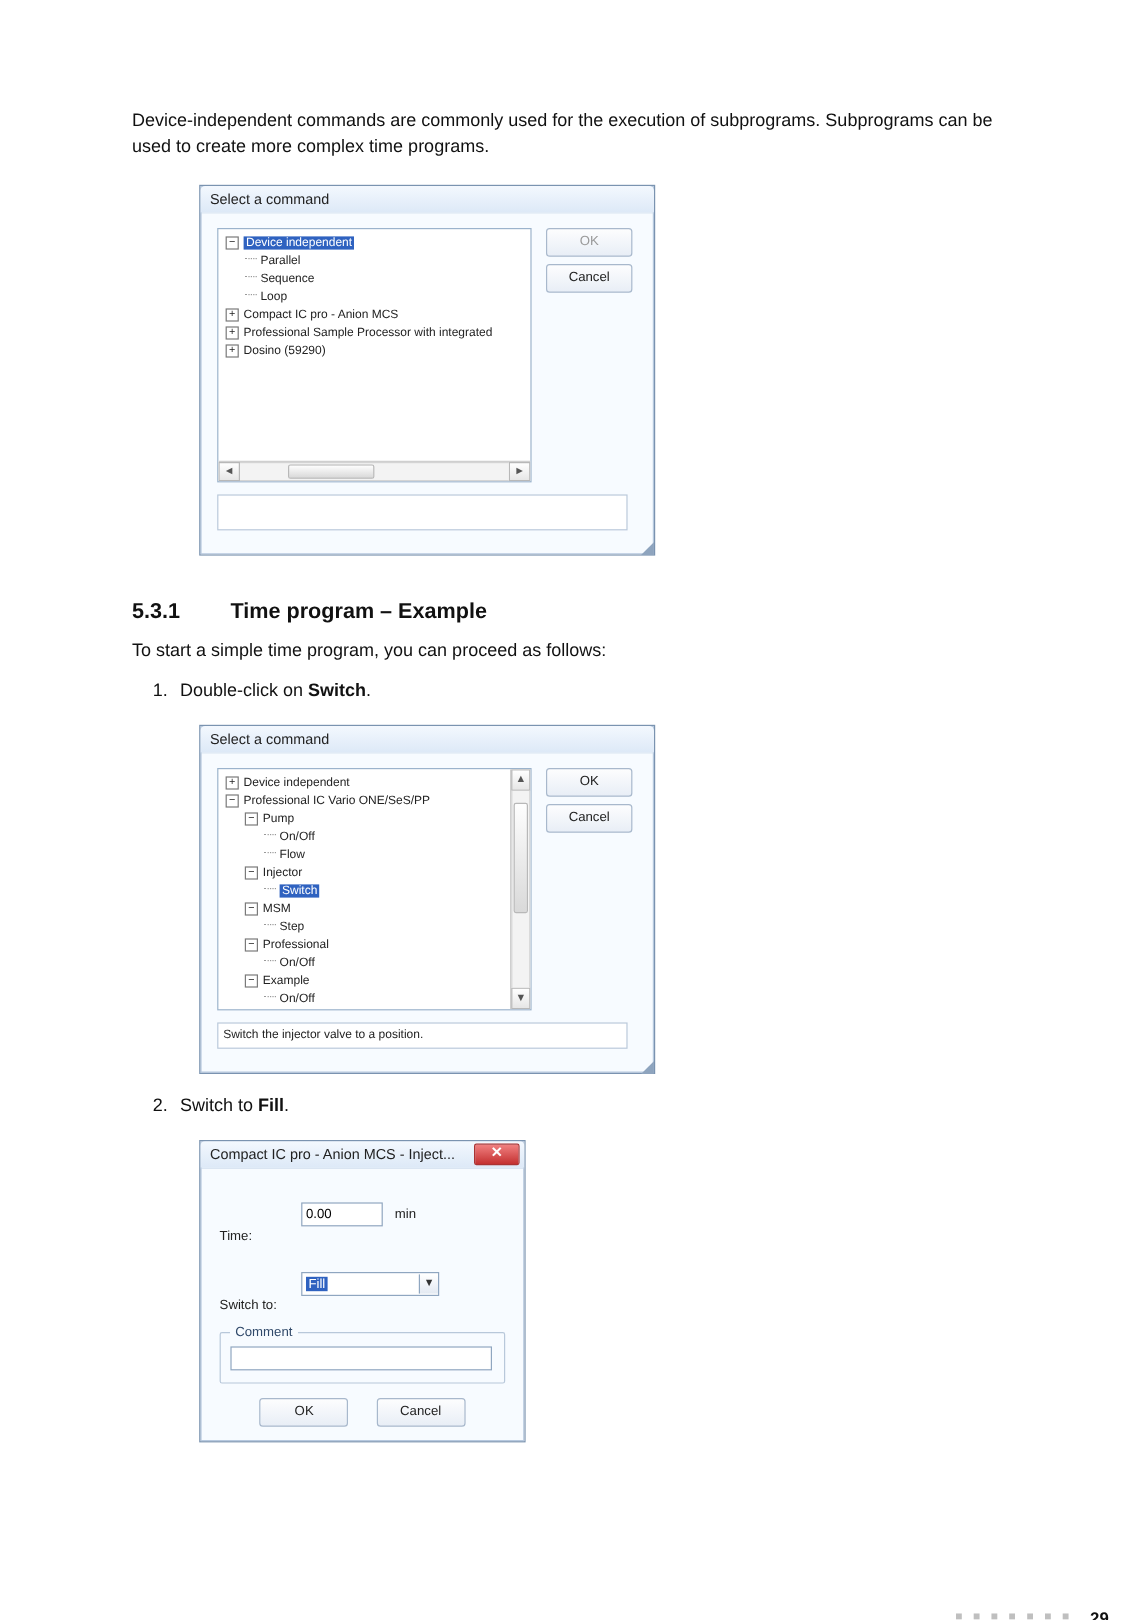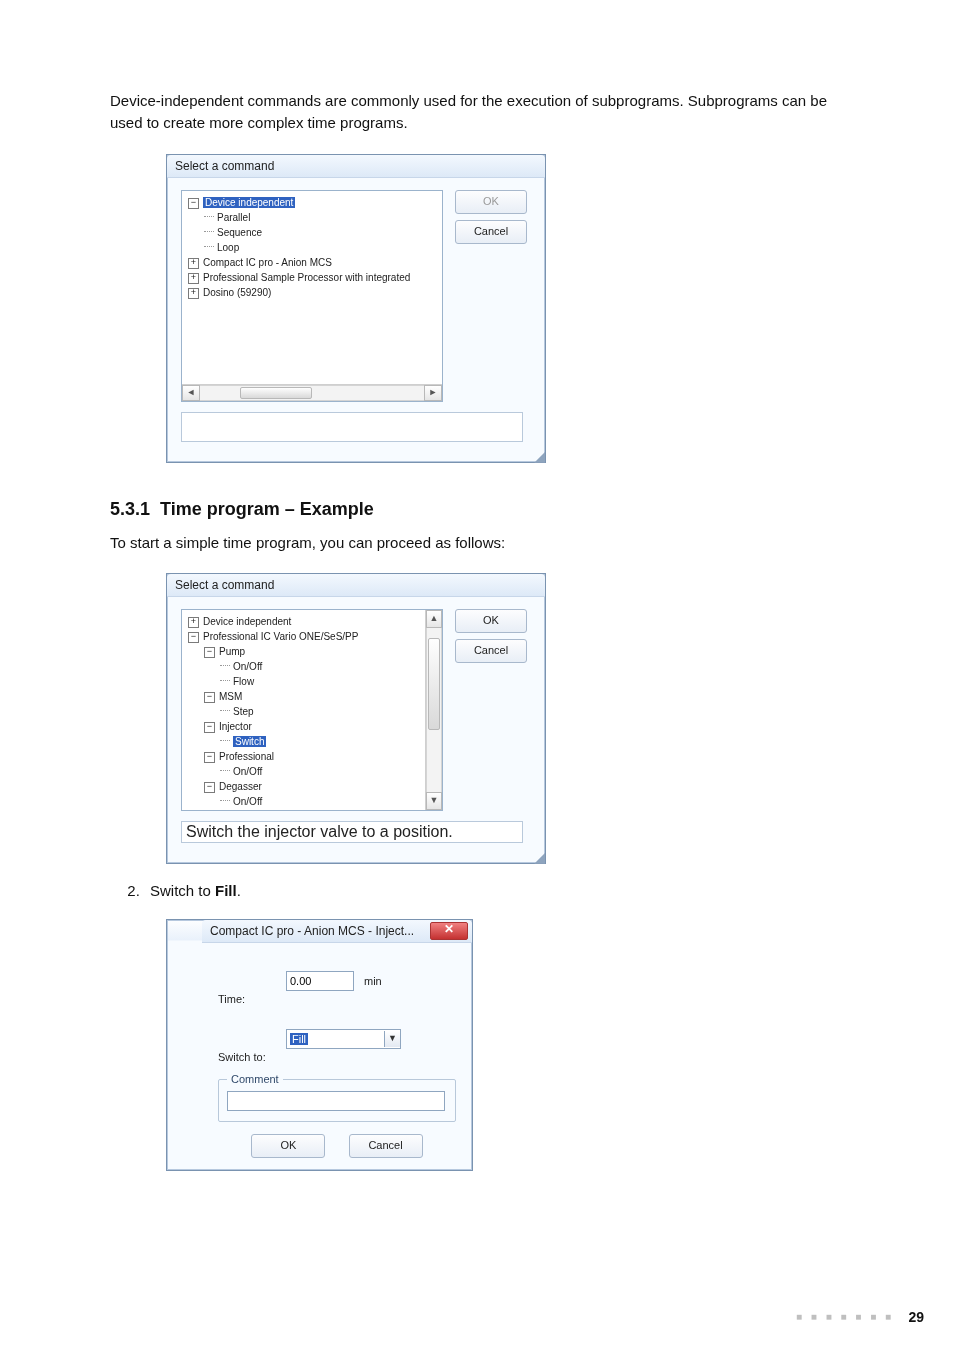--- a/index.html
+++ b/index.html
@@ -16,21 +16,21 @@
   .body-text {
     font-size: 15px;
     line-height: 1.45;
     margin: 0 0 14px 0;
   }
   .heading {
     font-size: 18px;
     font-weight: 700;
     margin: 18px 0 12px 0;
   }
-  .heading .num { display:inline-block; margin-right:10px; }
+  .heading .num { display:inline-block; margin-right:42px; }
   ol.steps { margin: 0 0 14px 34px; padding:0; }
   ol.steps > li { font-size:15px; margin: 0 0 8px 0; padding-left:6px; }
 
   
   .dlg {
     display:inline-block;
     border:1px solid #7a93b0;
     border-radius:0;
     background: linear-gradient(#fdfeff,#e9f1fb 20px,#f7fbff 21px,#f7fbff);
     box-shadow: 0 0 0 1px #b6c8de inset;
@@ -92,21 +92,21 @@
   .btncol { display:flex; flex-direction:column; gap:6px; width:72px; }
   .winbtn {
     height:22px; border:1px solid #a8b8cc; border-radius:3px;
     background:linear-gradient(#fdfdfe,#e8eef6);
     font-size:11px; text-align:center; line-height:20px; cursor:default;
   }
   .winbtn.disabled{ color:#9a9a9a; }
   .hint-row{
     margin:0 14px 10px 14px;
     border:1px solid #b9c9db; background:#fff;
-    height:20px; line-height:20px; font-size:16px; padding:0 4px;
+    height:20px; line-height:20px; font-size:10px; padding:0 4px;
     width:332px;
   }
   .grip{
     text-align:right; padding:0 2px 2px 0; color:#8ea4be; font-size:14px; line-height:8px;
     letter-spacing:-2px;
   }
 
   
   .dlg.small .body{ display:block; padding:14px 16px 12px 16px; }
   .dlg.small .titlebar{ display:flex; align-items:center; justify-content:space-between; padding-right:4px;}
@@ -183,53 +183,58 @@
     <div class="hint-row" style="height:28px;"></div>
     <div class="grip">◢</div>
   </div>
 
   <div class="heading">
     <span class="num">5.3.1</span><span>Time program – Example</span>
   </div>
 
   <p class="body-text">To start a simple time program, you can proceed as follows:</p>
 
+  <ol class="steps" start="1">
+    <li>
+      <span>Double-click on </span><b>Switch</b><span>.</span>
+    </li>
+  </ol>
 
   
   <div class="dlg" style="width:378px;">
     <div class="titlebar">Select a command</div>
     <div class="body">
       <div class="tree-box short">
         <div class="tree" style="padding-right:18px;">
           <ul>
             <li><span class="tw plus"></span><span>Device independent</span></li>
             <li><span class="tw minus"></span><span>Professional IC Vario ONE/SeS/PP</span>
               <ul>
                 <li><span class="tw minus"></span><span>Pump</span>
                   <ul>
                     <li><span class="dash"></span><span>On/Off</span></li>
                     <li><span class="dash"></span><span>Flow</span></li>
                   </ul>
                 </li>
+                <li><span class="tw minus"></span><span>Injector</span>
+                  <ul>
+                      <li><span class="dash"></span><span class="sel">Switch</span></li>
+                    </ul>
+                </li>
                 <li><span class="tw minus"></span><span>MSM</span>
                   <ul>
                       <li><span class="dash"></span><span>Step</span></li>
                     </ul>
                 </li>
-                <li><span class="tw minus"></span><span>Injector</span>
-                  <ul>
-                      <li><span class="dash"></span><span class="sel">Switch</span></li>
-                    </ul>
-                </li>
                 <li><span class="tw minus"></span><span>Professional</span>
                   <ul>
                       <li><span class="dash"></span><span>On/Off</span></li>
                     </ul>
                 </li>
-                <li><span class="tw minus"></span><span>Degasser</span>
+                <li><span class="tw minus"></span><span>Example</span>
                   <ul>
                       <li><span class="dash"></span><span>On/Off</span></li>
                     </ul>
                 </li>
                 <li><span>MCS</span>
                   
                 </li>
               </ul>
             </li>
           </ul>
@@ -251,21 +256,21 @@
     <div class="grip">◢</div>
   </div>
 
   <ol class="steps" start="2">
     <li>
       <span>Switch to </span><b>Fill</b><span>.</span>
     </li>
   </ol>
 
   
-  <div class="dlg small" style="width:270px;padding-left:35px;">
+  <div class="dlg small" style="width:270px;">
     <div class="titlebar">
       <span>Compact IC pro - Anion MCS - Inject...</span>
       <span class="closebtn">✕</span>
     </div>
     <div class="body">
       <div class="row">
         <span class="lbl">Time:</span>
         <input class="txtin w60" value="0.00" style="">
         <span>min</span>
       </div>

